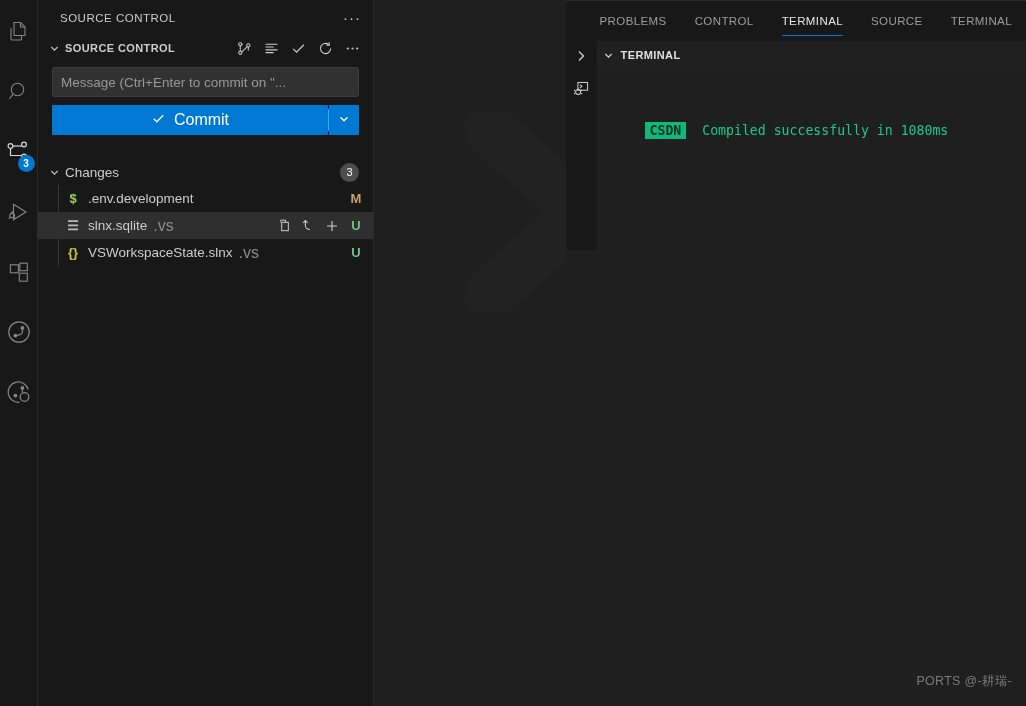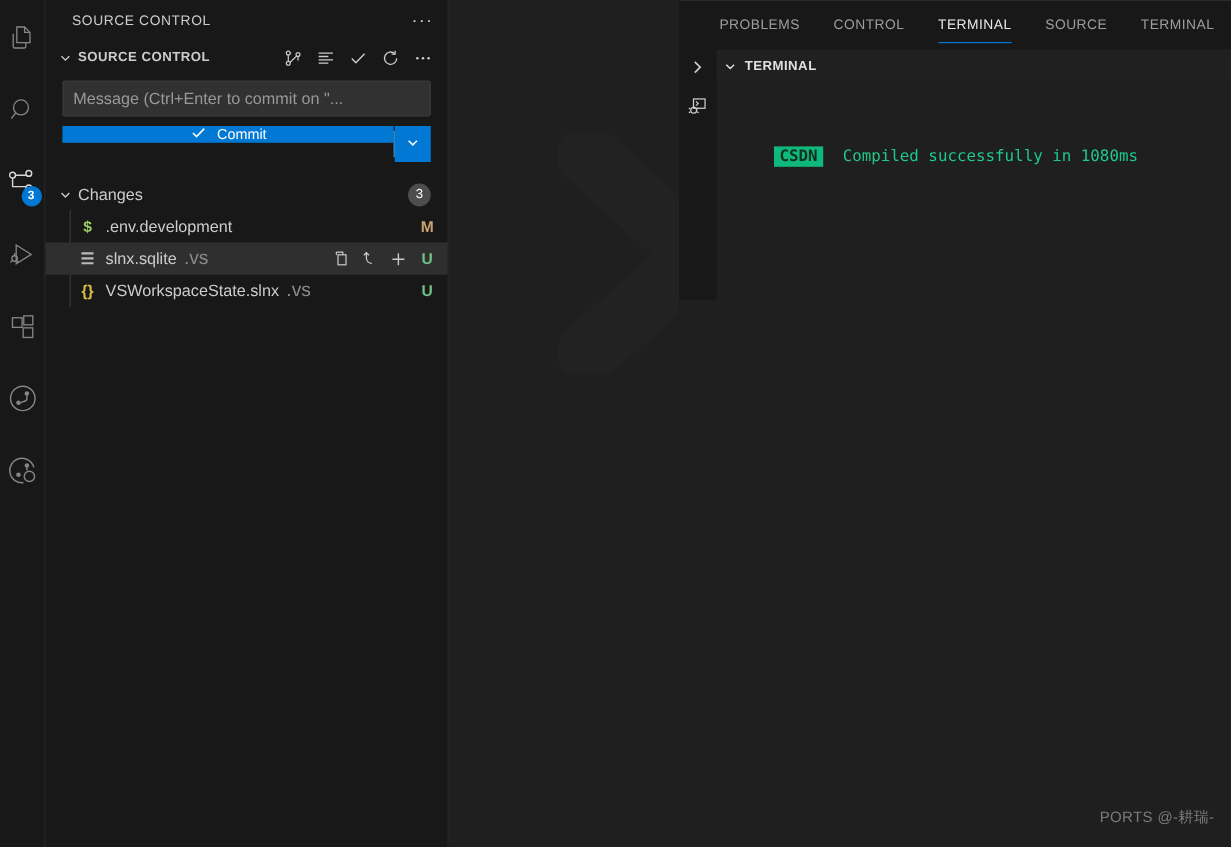--- a/index.html
+++ b/index.html
@@ -110,43 +110,43 @@
     color: #989898;
     font-size: 13.5px;
     font-family: "Liberation Sans", sans-serif;
     padding: 4px 8px;
     outline: none;
   }
   .scm-input::placeholder { color: #989898; opacity: 1; }
 
   .commit-row { padding: 8px 14px 0 14px; display: flex; }
   .commit-btn {
-    flex: 1; height: 14px;
+    flex: 1; height: 30px;
     background: #0078d4;
     color: #ffffff;
     border: none;
     display: flex; align-items: center; justify-content: center;
     gap: 8px;
-    font-size: 12px;
+    font-size: 16px;
     font-family: "Liberation Sans", sans-serif;
     cursor: pointer;
   }
   .commit-sep { width: 1px; background: #4aa3e4; margin: 4px 0; }
   .commit-drop {
     width: 30px; height: 30px;
     background: #0078d4;
     border: none;
     color: #ffffff;
     display: flex; align-items: center; justify-content: center;
     cursor: pointer;
   }
 
   .changes-header {
     height: 26px;
-    margin-top: 14px;
+    margin-top: 24px;
     display: flex; align-items: center;
     padding: 0 14px 0 8px;
     flex: 0 0 26px;
   }
   .changes-header .label {
     font-size: 13.5px;
     color: #cccccc;
     margin-left: 3px;
     flex: 1;
   }

